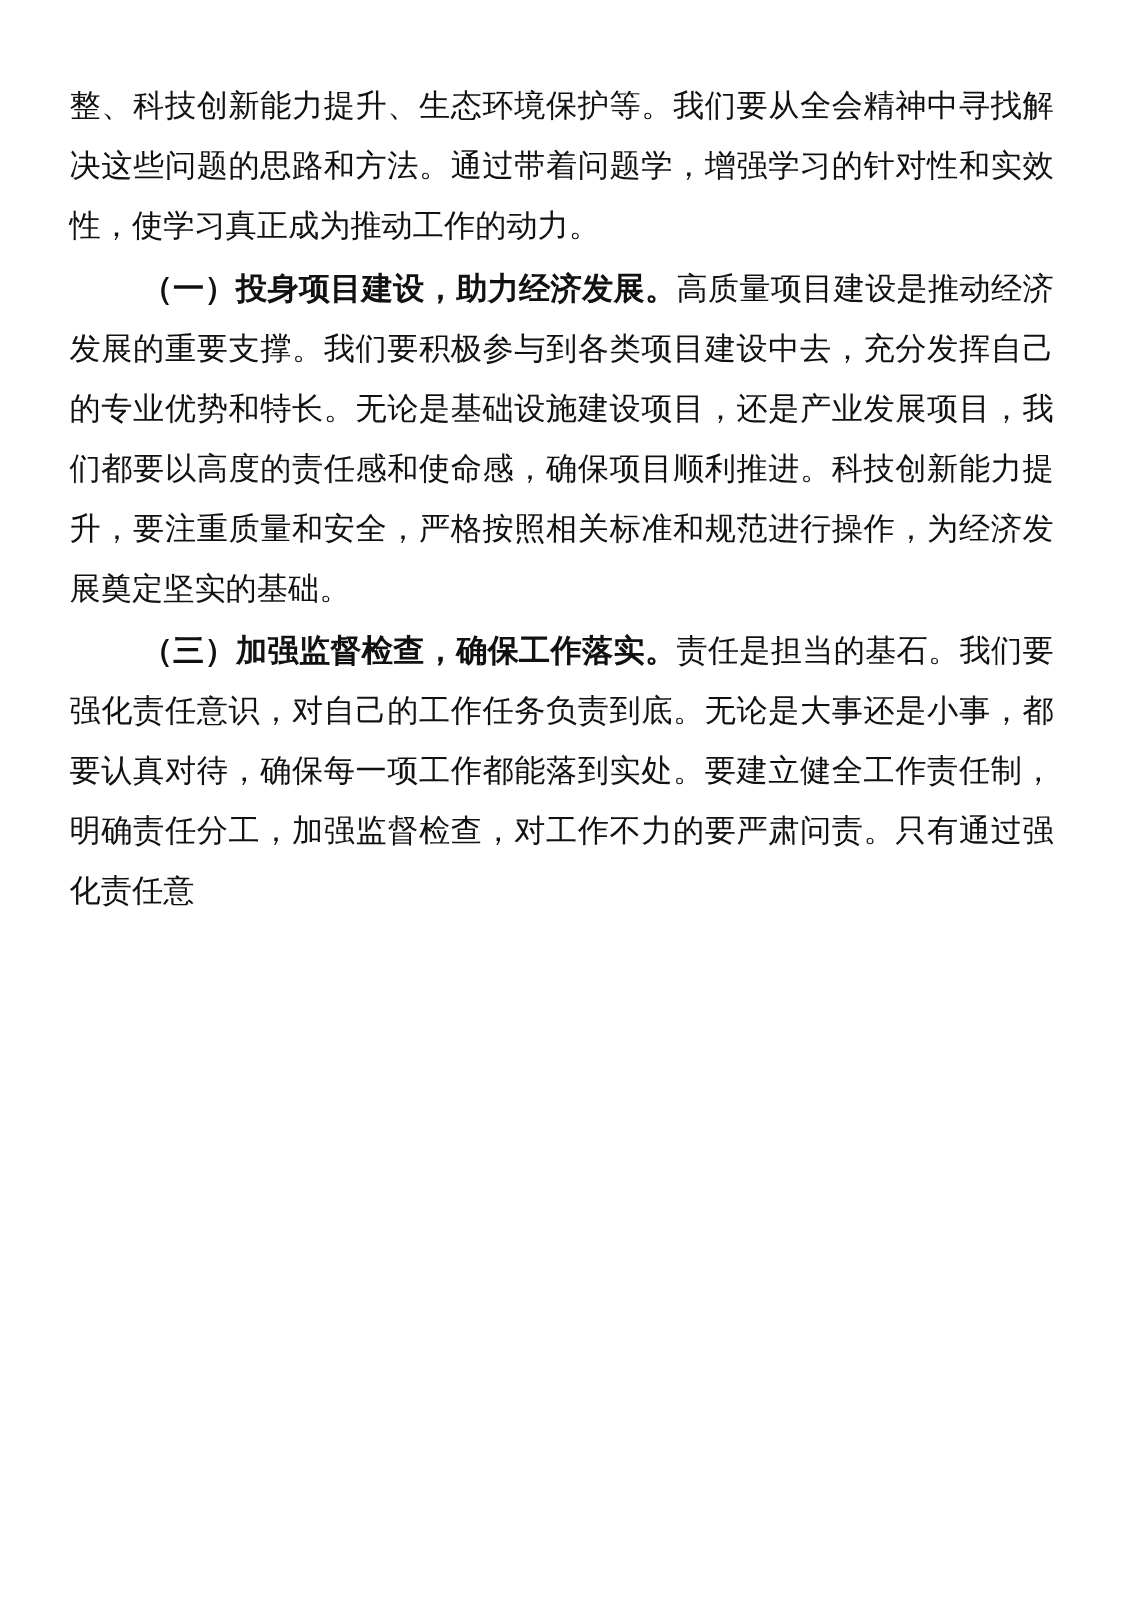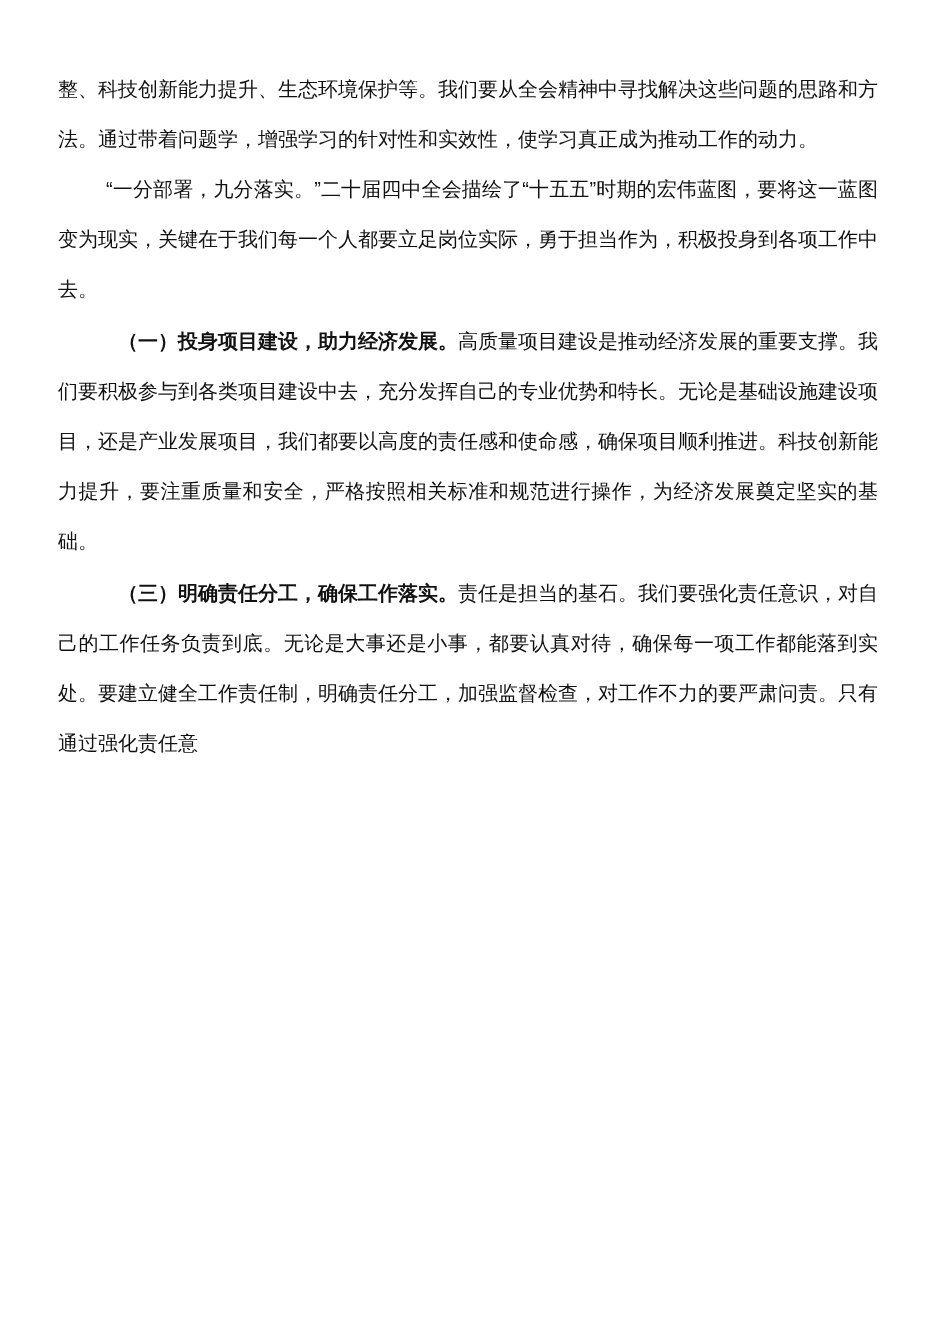--- a/index.html
+++ b/index.html
@@ -1,32 +1,31 @@
 <!DOCTYPE html>
 <html><head>
   <meta charset="utf-8">
   <style>
     html, body { margin: 0; padding: 0; background: #ffffff; }
     body { width: 950px; height: 1344px; overflow: hidden; position: relative; }
     .page {
       position: absolute; left: 58px; top: 64px; width: 820px;
-      font-family: Liberation Sans, sans-serif;
-      font-size: 20px; line-height: 50px; color: #111111;
+      font-family: Liberation Serif, serif;
+      font-size: 26px; line-height: 50px; color: #111111;
       text-align: justify; text-justify: inter-character;
     }
     .page p { margin: 0; }
     .indent { text-indent: 48px; }
     .indent-lg { text-indent: 60px; }
     .bold { font-weight: bold; }
   </style>
 </head>
 <body>
 
 <div class="page">
   <p>整、科技创新能力提升、生态环境保护等。我们要从全会精神中寻找解决这些问题的思路和方法。通过带着问题学，增强学习的针对性和实效性，使学习真正成为推动工作的动力。</p>
-  <p class="indent">“一分部署，九分落实。”二十届四中全会描绘了“十五五”时期的宏伟蓝图，要将这一蓝图变为现实，关键在于我们每一个人都要立足岗位实际，勇于担当作为，积极投身到各项工作中去。</p>
   <p class="indent-lg" style="margin-top:2px;">
     <span class="bold">（一）投身项目建设，助力经济发展。</span><span>高质量项目建设是推动经济发展的重要支撑。我们要积极参与到各类项目建设中去，充分发挥自己的专业优势和特长。无论是基础设施建设项目，还是产业发展项目，我们都要以高度的责任感和使命感，确保项目顺利推进。科技创新能力提升，要注重质量和安全，严格按照相关标准和规范进行操作，为经济发展奠定坚实的基础。</span>
   </p>
   <p class="indent-lg" style="margin-top:2px;">
-    <span class="bold">（三）明确责任分工，确保工作落实。</span><span>责任是担当的基石。我们要强化责任意识，对自己的工作任务负责到底。无论是大事还是小事，都要认真对待，确保每一项工作都能落到实处。要建立健全工作责任制，明确责任分工，加强监督检查，对工作不力的要严肃问责。只有通过强化责任意</span>
+    <span class="bold">（三）加强监督检查，确保工作落实。</span><span>责任是担当的基石。我们要强化责任意识，对自己的工作任务负责到底。无论是大事还是小事，都要认真对待，确保每一项工作都能落到实处。要建立健全工作责任制，明确责任分工，加强监督检查，对工作不力的要严肃问责。只有通过强化责任意</span>
   </p>
 </div>
 
 </body></html>

